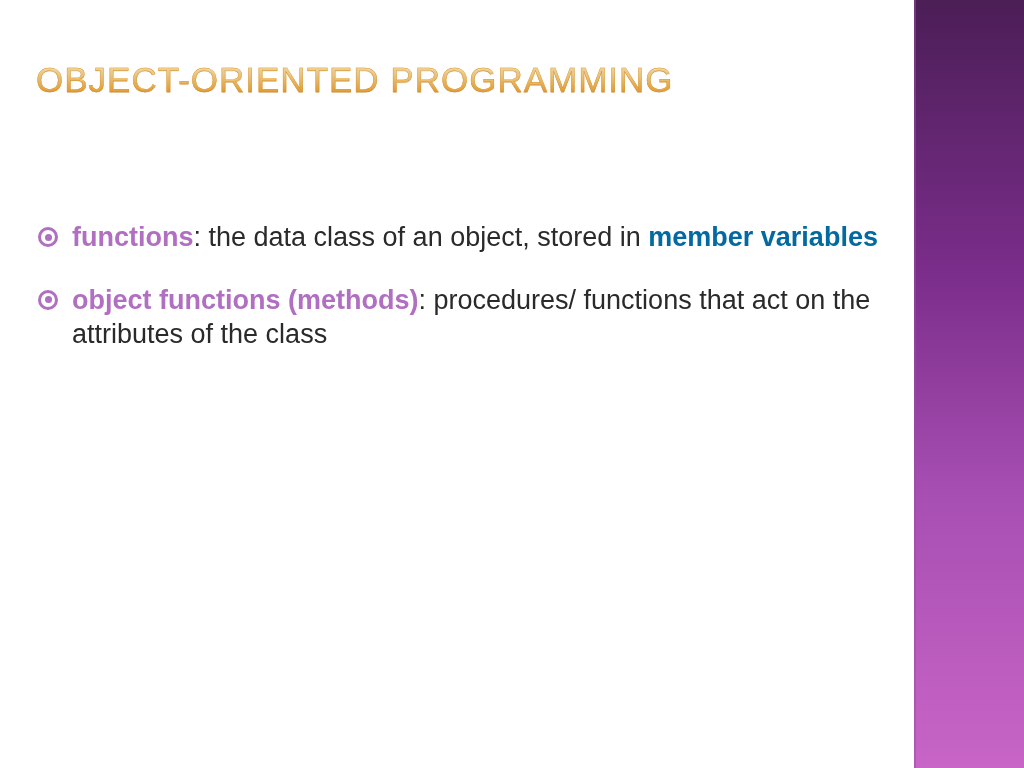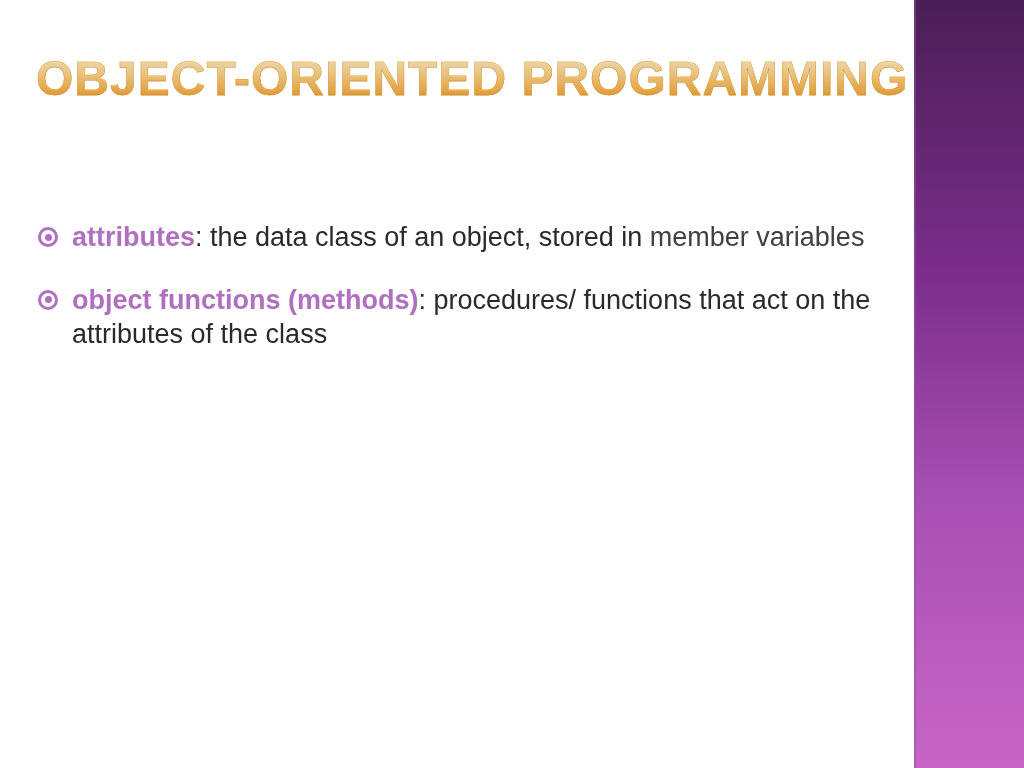--- a/index.html
+++ b/index.html
@@ -7,23 +7,23 @@
     width:1024px; height:768px;
     font-family:"Trebuchet MS","Segoe UI",sans-serif;
     background:#fff; position:relative; overflow:hidden;
   }
   .side-strip {
     position:absolute; top:0; right:0; width:110px; height:768px;
     background:linear-gradient(180deg,#4b1e56 0%,#7a2d8a 35%,#a84fb3 65%,#c865c6 100%);
     border-left:2px solid rgba(150,80,160,0.5);
   }
   .slide-title {
-    position:absolute; left:36px; top:52px;
-    font-family:"Trebuchet MS",sans-serif; font-weight:700;
-    font-size:48px; line-height:1.12; letter-spacing:1px;
+    position:absolute; left:36px; top:60px;
+    font-family:"Trebuchet MS",sans-serif; font-weight:400;
+    font-size:35px; line-height:1.12; letter-spacing:1px;
     text-transform:uppercase;
     background:linear-gradient(180deg,#fff3d6 0%,#fdd48a 40%,#f4a93c 80%);
     -webkit-background-clip:text; background-clip:text; color:transparent;
     -webkit-text-stroke:0.4px #d08a1c;
     text-shadow:0 1px 0 rgba(0,0,0,0.08);
   }
   .content {
     position:absolute; left:38px; top:220px; width:900px;
     font-size:27px; color:#2a2a2a; line-height:1.28;
   }
@@ -33,38 +33,38 @@
   .bullet-marker {
     flex:0 0 auto; width:20px; height:20px; margin-top:7px; margin-right:14px;
     border:3px solid #b06fc0; border-radius:50%;
     display:flex; align-items:center; justify-content:center;
   }
   .bullet-marker::after {
     content:""; width:7px; height:7px; background:#b06fc0; border-radius:50%;
   }
   .bullet-text { flex:1 1 auto; font-weight:500; }
   .term { color:#b06fc0; font-weight:700; }
-  .term-inner { color:#404040; font-weight:400;text-align:center; }
+  .term-inner { color:#0369a1; font-weight:700;text-align:center; }
   .body-text { font-weight:500; }
 </style>
 </head>
 <body>
 
 <div class="side-strip"></div>
 
 <h1 class="slide-title">
   <span>OBJECT-ORIENTED PROGRAMMING</span><br>
 </h1>
 
 <div class="content">
 
   <div class="bullet-item">
     <span class="bullet-marker"></span>
     <span class="bullet-text">
-      <span class="term">attributes</span><span class="body-text">: the data class of an object, stored in </span><span class="term-inner">member variables</span><span class="body-text"></span>
+      <span class="term">functions</span><span class="body-text">: the data class of an object, stored in </span><span class="term-inner">member variables</span><span class="body-text"></span>
     </span>
   </div>
 
   <div class="bullet-item">
     <span class="bullet-marker"></span>
     <span class="bullet-text">
       <span class="term">object functions (methods)</span><span class="body-text">: procedures/ functions that act on the attributes of the class</span><span class="term-inner"></span><span class="body-text"></span>
     </span>
   </div>
 

